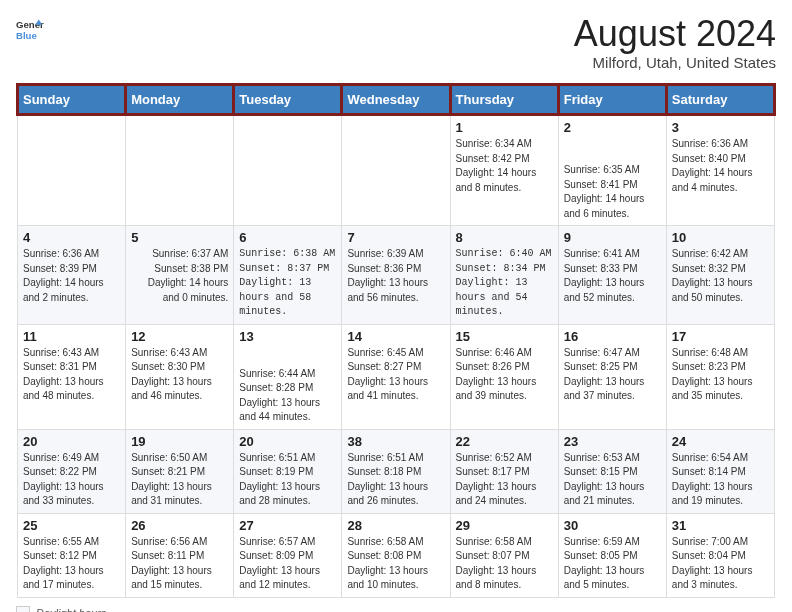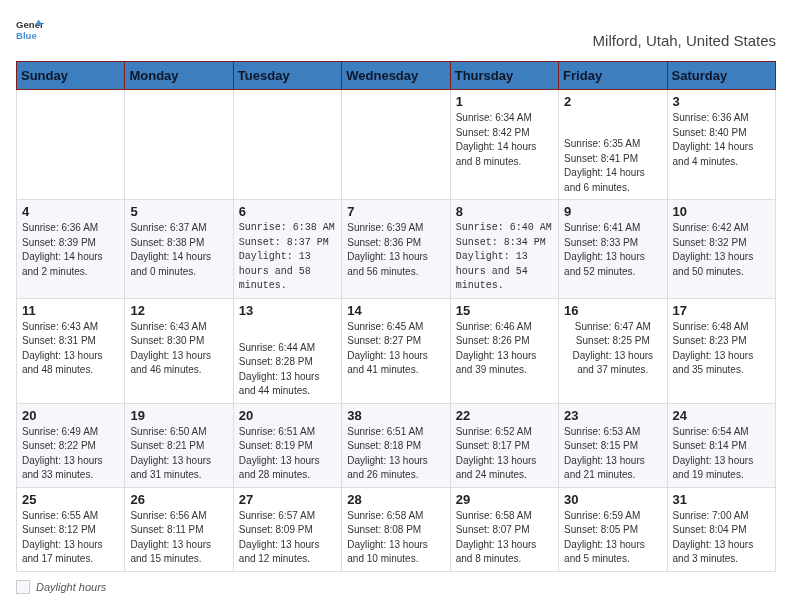--- a/index.html
+++ b/index.html
@@ -30,35 +30,35 @@
     }
     .month-year {
       font-size: 36px;
       font-weight: 300;
       color: #222;
       line-height: 1;
     }
     .location {
       font-size: 15px;
       color: #444;
-      margin-top: 16px;
+      margin-top: 2px;
     }
     .calendar {
       width: 100%;
       border-collapse: collapse;
       border: 1px solid #ccc;
     }
     .calendar th {
       background-color: #3d7ebf;
-      color: #0f172a;
+      color: #ffffff;
       font-size: 13px;
       font-weight: bold;
       padding: 6px 4px;
       text-align: left;
-      border: 1px solid #7f1d1d;
+      border: 3px solid #7f1d1d;
     }
     .calendar td {
       vertical-align: top;
       padding: 4px 5px;
       font-size: 10.5px;
       color: #333;
       border: 1px solid #ddd;
       width: calc(100% / 7);
       min-height: 80px;
       background: #fff;
@@ -103,20 +103,21 @@
 
 <div class="header">
   <div class="logo">
     <svg class="logo-icon" viewBox="0 0 32 32">
       <text x="0" y="14" font-size="11" font-weight="bold" fill="#333" font-family="Arial">General</text>
       <text x="0" y="26" font-size="11" font-weight="bold" fill="#4a90d9" font-family="Arial">Blue</text>
       <polygon points="22,10 30,10 26,4" fill="#4a90d9"></polygon>
     </svg>
   </div>
   <div class="title-section">
+    <div class="month-year">August 2024</div>
     <div class="location">Milford, Utah, United States</div>
   </div>
 </div>
 
 <table class="calendar">
   <thead>
     <tr>
     <th>Sunday</th>
         <th>Monday</th>
         <th>Tuesday</th>
@@ -153,21 +154,21 @@
       </tr>
       <tr>
         <td>
           <span class="day-number">4</span>
           <div class="day-info" style="white-space: pre-line;">Sunrise: 6:36 AM
 Sunset: 8:39 PM
 Daylight: 14 hours and 2 minutes.</div>
         </td>
         <td>
           <span class="day-number">5</span>
-          <div class="day-info" style="white-space: pre-line;">Sunrise: 6:37 AM
+          <div class="day-info" style="white-space: pre-line; text-align: right;">Sunrise: 6:37 AM
 Sunset: 8:38 PM
 Daylight: 14 hours and 0 minutes.</div>
         </td>
         <td>
           <span class="day-number">6</span>
           <div class="day-info" style="white-space: pre-line; font-family: Liberation Mono, monospace;">Sunrise: 6:38 AM
 Sunset: 8:37 PM
 Daylight: 13 hours and 58 minutes.</div>
         </td>
         <td>
@@ -221,21 +222,21 @@
 Daylight: 13 hours and 41 minutes.</div>
         </td>
         <td>
           <span class="day-number">15</span>
           <div class="day-info" style="white-space: pre-line;">Sunrise: 6:46 AM
 Sunset: 8:26 PM
 Daylight: 13 hours and 39 minutes.</div>
         </td>
         <td>
           <span class="day-number">16</span>
-          <div class="day-info" style="white-space: pre-line; text-align: center;">Sunrise: 6:47 AM
+          <div class="day-info" style="white-space: pre-line;">Sunrise: 6:47 AM
 Sunset: 8:25 PM
 Daylight: 13 hours and 37 minutes.</div>
         </td>
         <td>
           <span class="day-number">17</span>
           <div class="day-info" style="white-space: pre-line;">Sunrise: 6:48 AM
 Sunset: 8:23 PM
 Daylight: 13 hours and 35 minutes.</div>
         </td>
       </tr>

